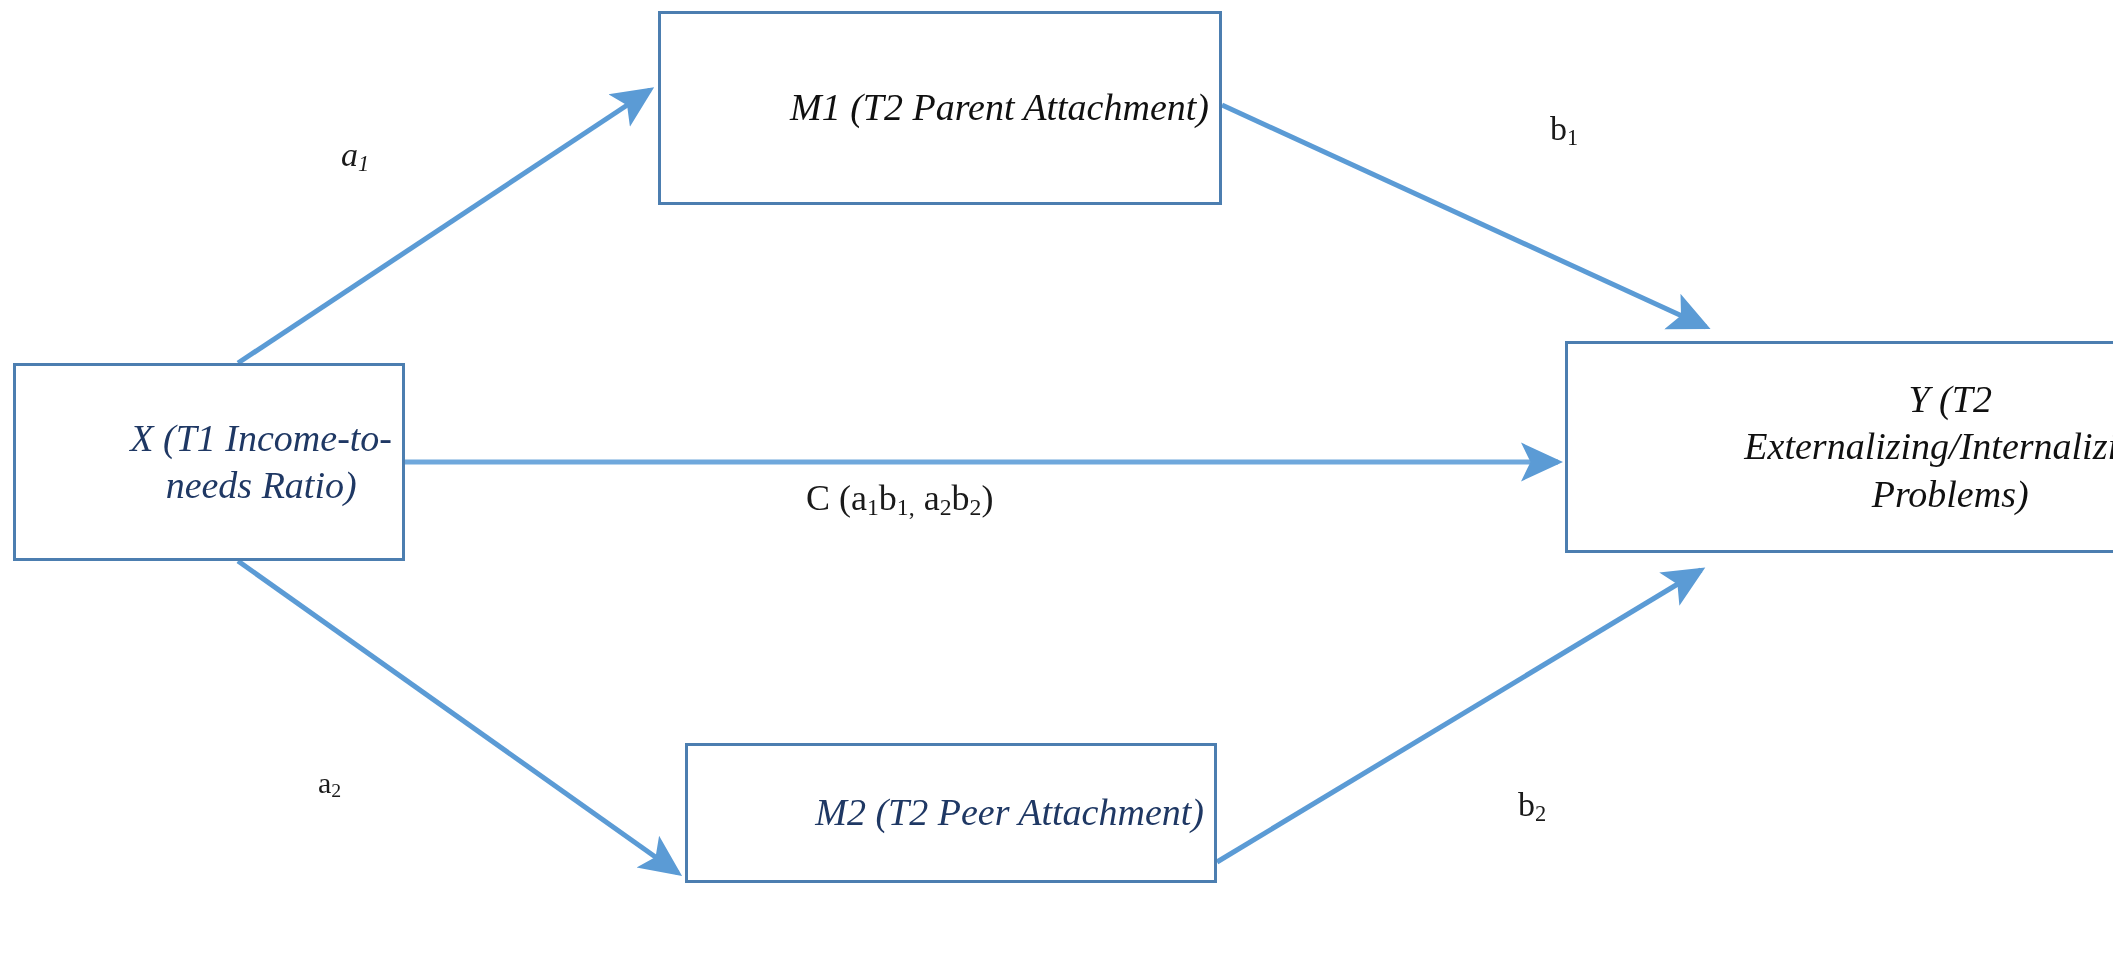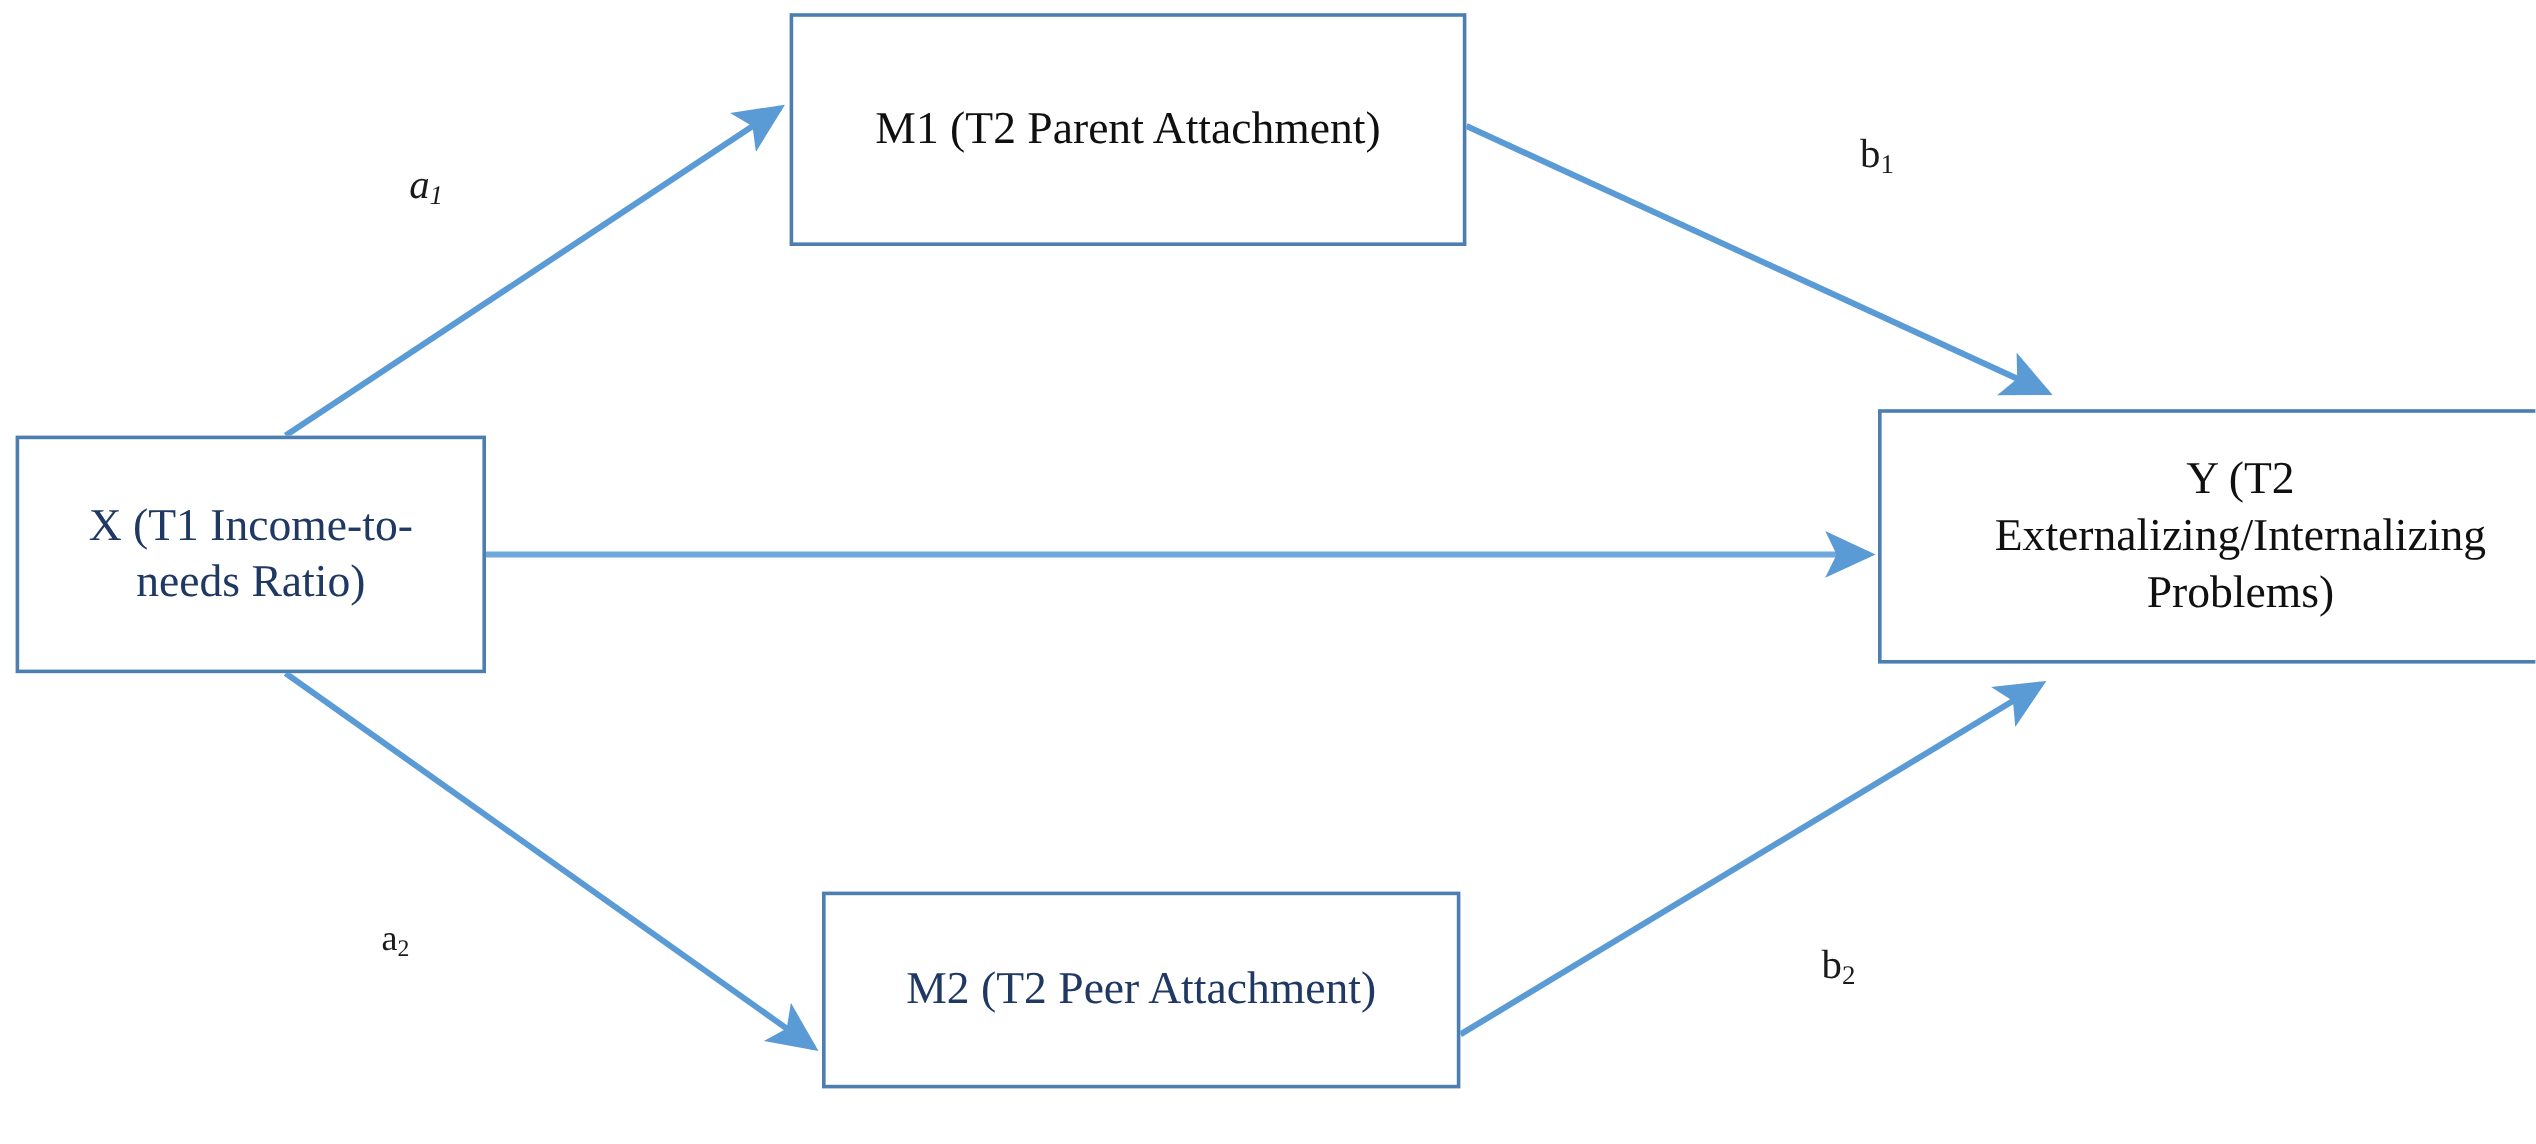--- a/index.html
+++ b/index.html
@@ -15,39 +15,40 @@
     overflow: hidden;
     font-family: "Liberation Serif", "DejaVu Serif", serif;
   }
   .node-box {
     position: absolute;
     box-sizing: border-box;
     border: 3px solid #4C7EB0;
     background: #ffffff;
     display: flex;
     align-items: center;
-    justify-content: center;
+    justify-content: flex-end;
     text-align: center;
     line-height: 1.25;
+    font-style: italic;
   }
   .node-label {
     display: block;
     padding: 0 10px;
     white-space: pre-line;
   }
   #box-x {
     left: 13px; top: 363px; width: 392px; height: 198px;
     font-size: 38px; color: #1F3864;
   }
   #box-m1 {
     left: 658px; top: 11px; width: 564px; height: 194px;
     font-size: 38px; color: #101010;
   }
   #box-m2 {
-    left: 685px; top: 743px; width: 532px; height: 164px;
+    left: 685px; top: 743px; width: 532px; height: 140px;
     font-size: 38px; color: #1F3864;
   }
   #box-y {
     left: 1565px; top: 341px; width: 604px; height: 212px;
     font-size: 38px; color: #101010;
   }
   #edges {
     position: absolute;
     left: 0; top: 0;
     width: 2113px; height: 953px;
@@ -112,14 +113,15 @@
   </div>
 
   <div class="path-label" id="label-a1"><span>a</span><sub>1</sub></div>
 
   <div class="path-label" id="label-b1"><span>b</span><sub>1</sub></div>
 
   <div class="path-label" id="label-a2"><span>a</span><sub>2</sub></div>
 
   <div class="path-label" id="label-b2"><span>b</span><sub>2</sub></div>
 
+  <div class="path-label" id="label-c"><span>C (a</span><sub>1</sub><span>b</span><sub>1,</sub><span> a</span><sub>2</sub><span>b</span><sub>2</sub><span>)</span></div>
 
 </div>
 
 </body></html>

